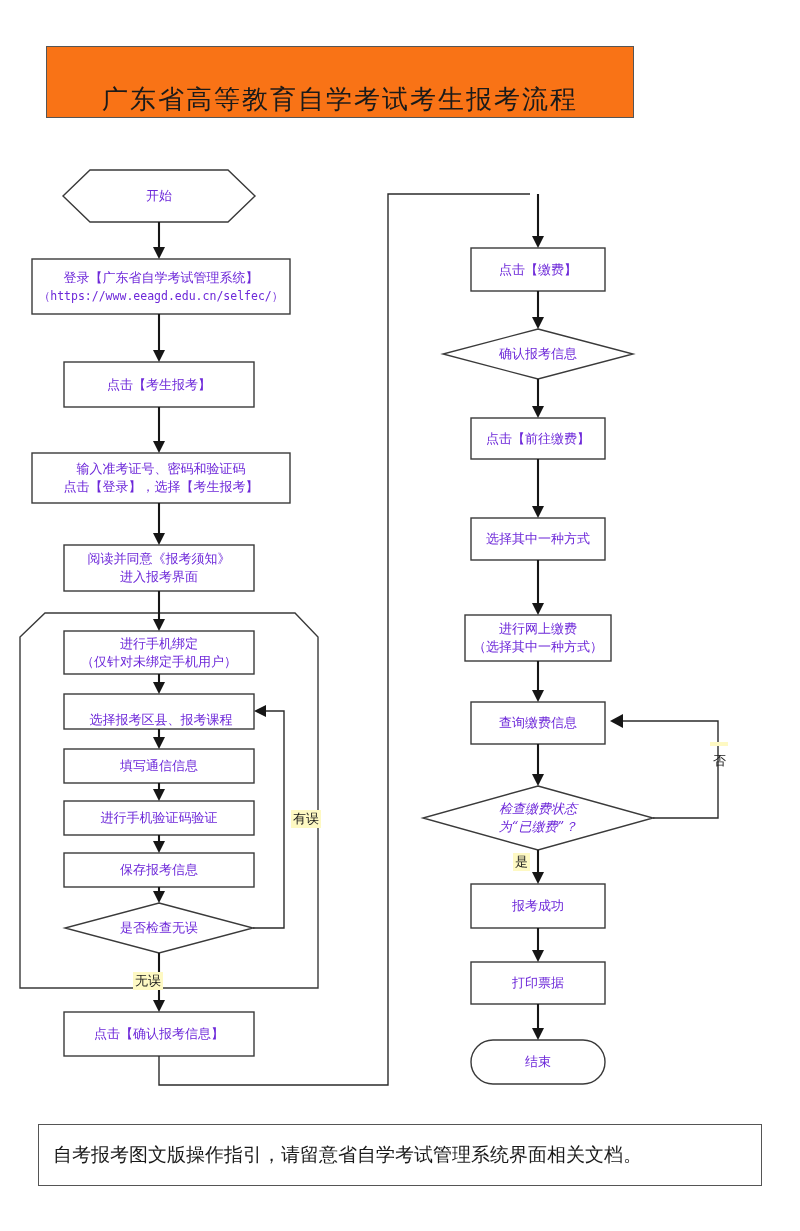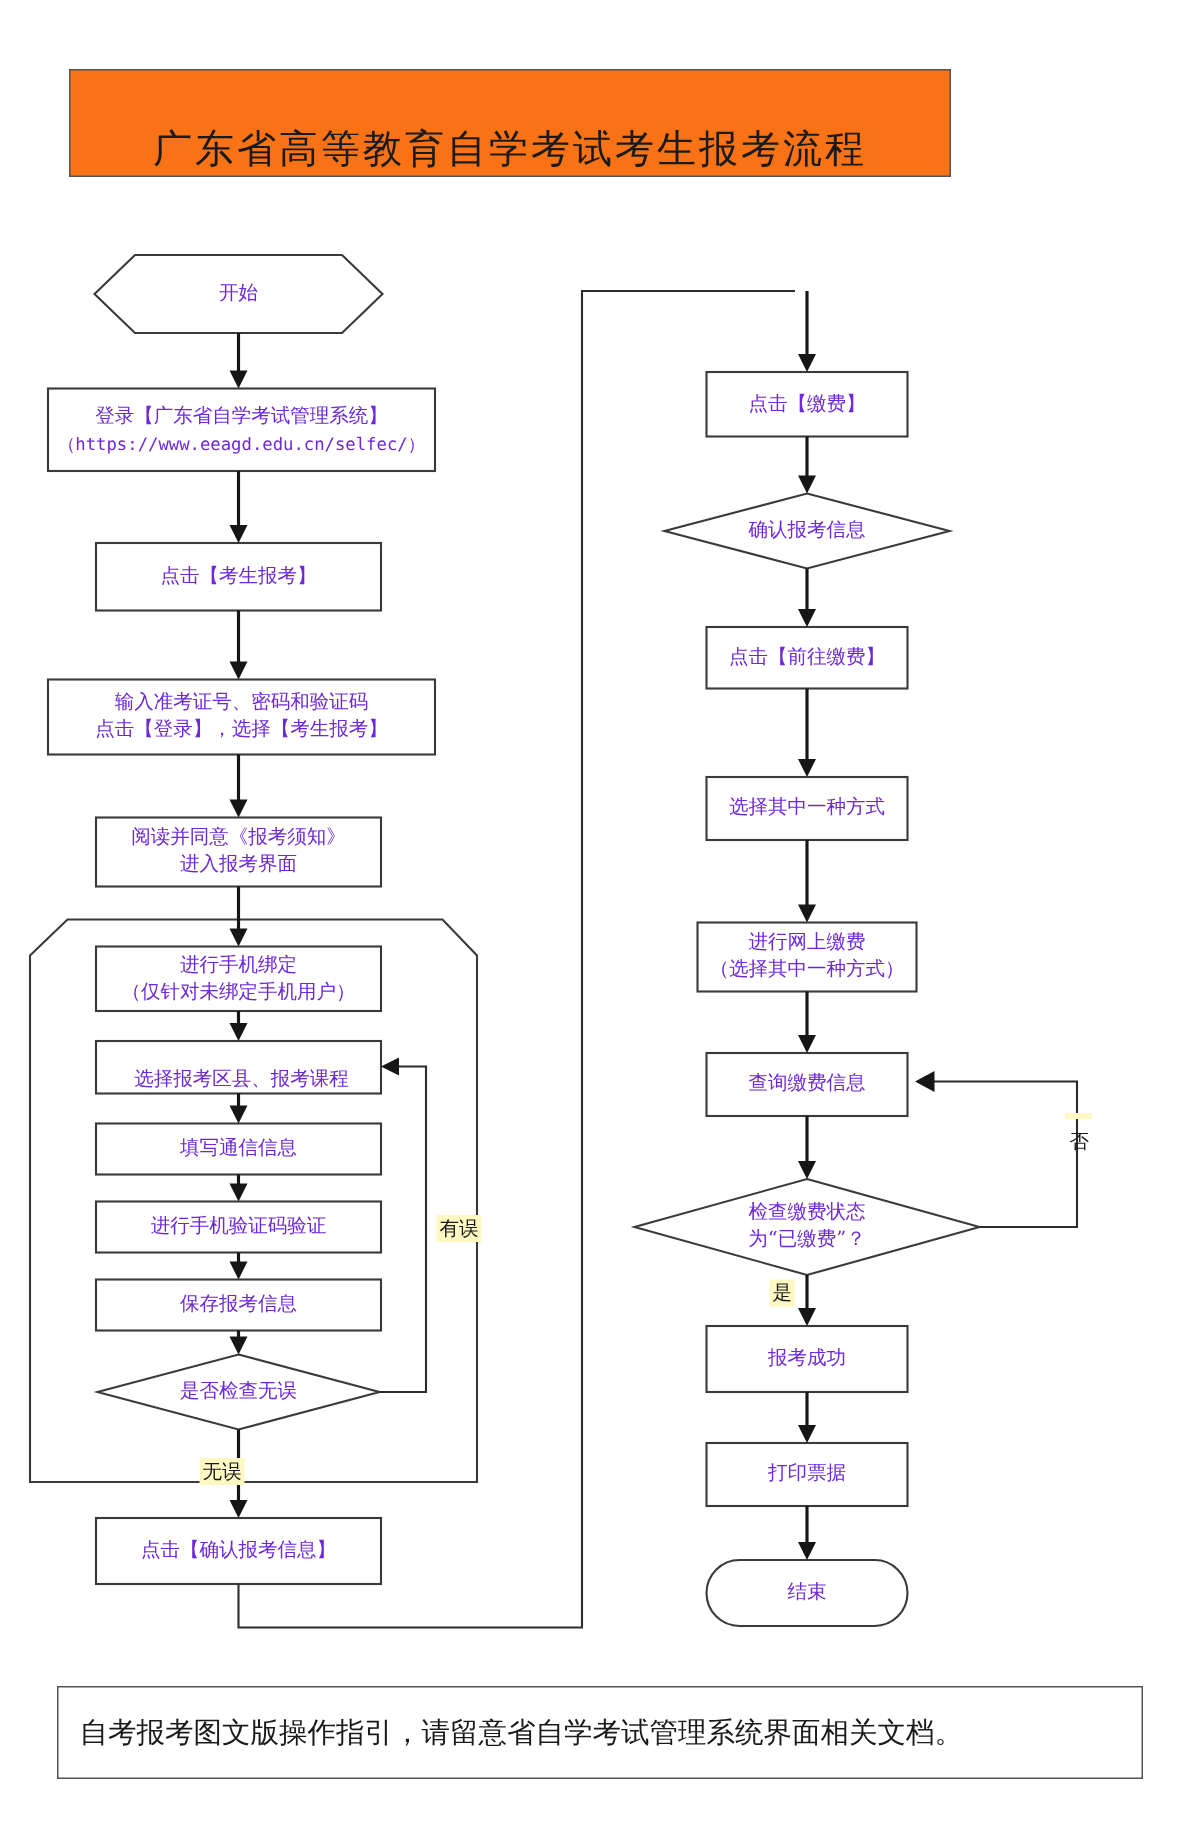--- a/index.html
+++ b/index.html
@@ -349,21 +349,21 @@
 
   <div class="node-label" style="left:465px; top:615px; width:146px; height:46px;">
     <div class="ln">进行网上缴费</div>
     <div class="ln">（选择其中一种方式）</div>
   </div>
 
   <div class="node-label" style="left:471px; top:702px; width:134px; height:42px;">
     <div class="ln">查询缴费信息</div>
   </div>
 
-  <div class="node-label" style="left:443px; top:790px; width:190px; height:56px;">
+  <div class="node-label" style="left:443px; top:790px; width:190px; height:56px;font-style:italic;">
     <div class="ln">检查缴费状态</div>
     <div class="ln">为“已缴费”？</div>
   </div>
 
   <div class="node-label" style="left:471px; top:884px; width:134px; height:44px;">
     <div class="ln">报考成功</div>
   </div>
 
   <div class="node-label" style="left:471px; top:962px; width:134px; height:42px;">
     <div class="ln">打印票据</div>

